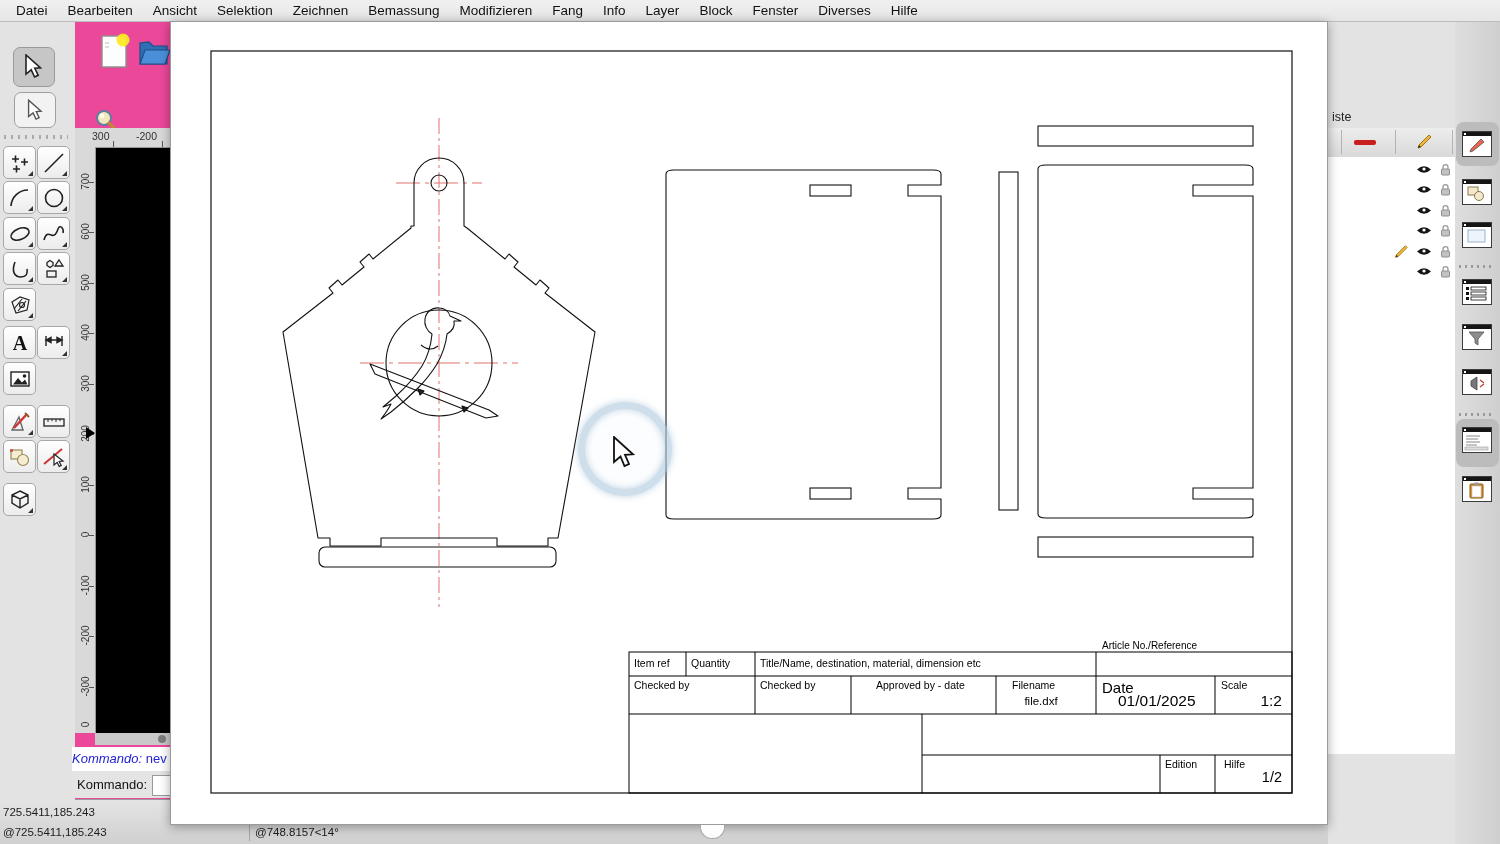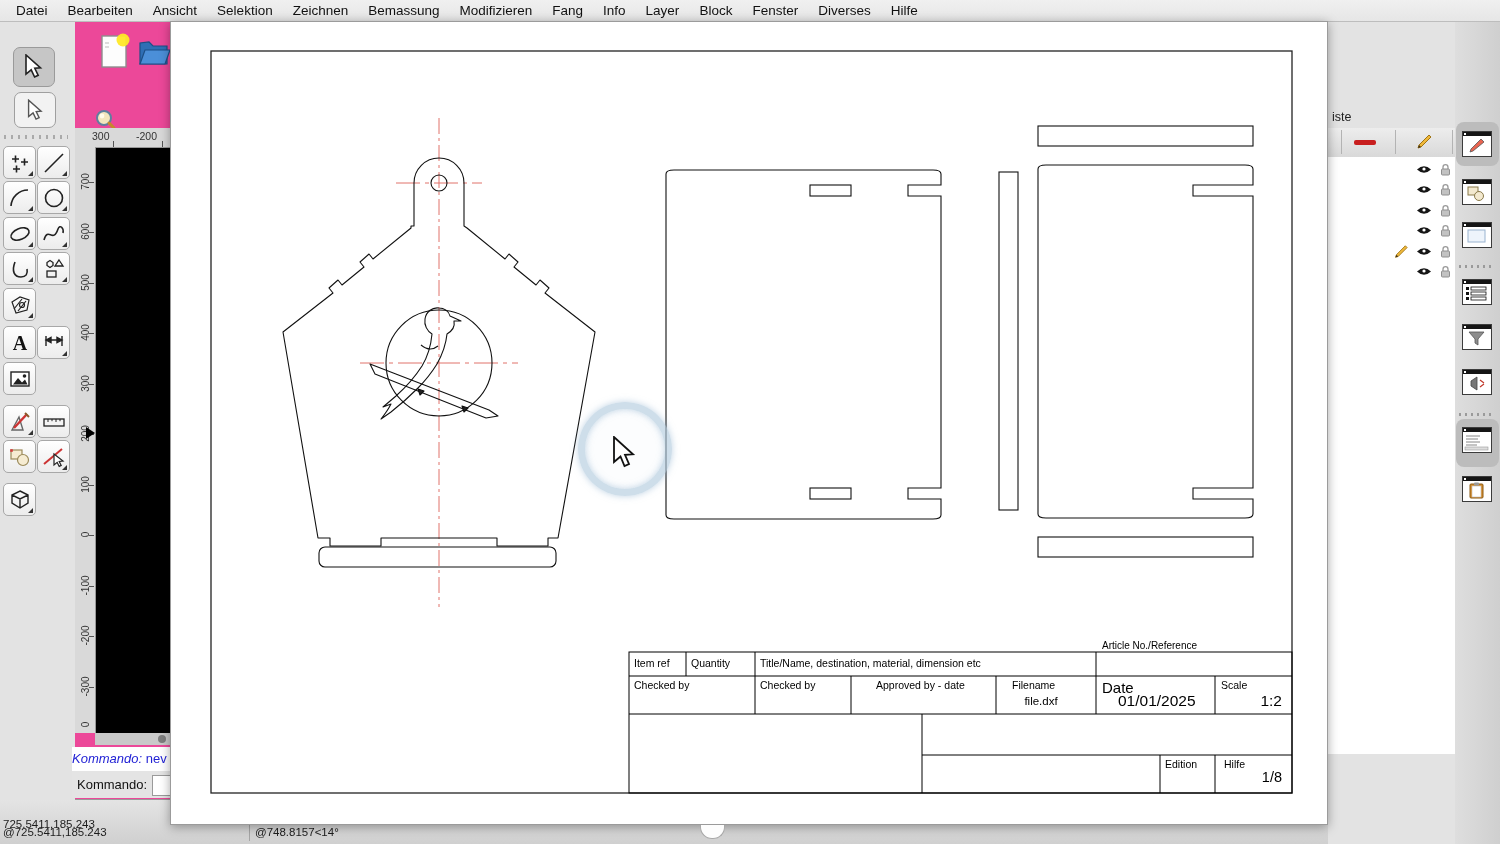--- a/index.html
+++ b/index.html
@@ -296,21 +296,21 @@
   <div class="cmdhist" style="color:#2323d5">
     <span class="lbl">Kommando:</span>
     <span>nev</span>
   </div>
   <div class="cmdrow">
     <span style="margin-left:5px">Kommando:</span>
   </div>
   <div class="cmdfield"></div>
 
   <div class="statusbar">
-    <span class="t" style="left:3px;top:18px">725.5411,185.243</span>
+    <span class="t" style="left:3px;top:6px">725.5411,185.243</span>
     <span class="t" style="left:3px;top:26px">@725.5411,185.243</span>
     <span class="ssep"></span>
     <span class="t" style="left:255px;top:26px">@748.8157&lt;14°</span>
   </div>
 
   <div class="layerpanel">
     <div class="lp-title">iste</div>
     <div class="lp-toolbar">
       <span class="lp-sep" style="left:13px"></span>
       <span class="lp-sep" style="left:67px"></span>
@@ -532,21 +532,21 @@
   <div class="tbtext" style="left:760px;top:679px;font-size:10.5px">Checked by</div>
   <div class="tbtext" style="left:876px;top:679px;font-size:10.5px">Approved by - date</div>
   <div class="tbtext" style="left:1012px;top:679px;font-size:10.5px">Filename</div>
   <div class="tbtext" style="left:996px;top:695px;width:90px;text-align:center;font-size:11.5px">file.dxf</div>
   <div class="tbtext" style="left:1102px;top:679px;font-size:15px">Date</div>
   <div class="tbtext" style="left:1118px;top:692px;font-size:15.5px">01/01/2025</div>
   <div class="tbtext" style="left:1221px;top:679px;font-size:10.5px">Scale</div>
   <div class="tbtext" style="left:1212px;top:692px;width:70px;text-align:right;font-size:15.5px">1:2</div>
   <div class="tbtext" style="left:1165px;top:758px;font-size:10.5px">Edition</div>
   <div class="tbtext" style="left:1224px;top:758px;font-size:10.5px">Hilfe</div>
-  <div class="tbtext" style="left:1212px;top:769px;width:70px;text-align:right;font-size:14.5px">1/8</div>
+  <div class="tbtext" style="left:1212px;top:769px;width:70px;text-align:right;font-size:14.5px">1/2</div>
 
   <div class="maglens"></div>
   <svg class="cursor" width="26" height="34" viewBox="0 0 26 34">
     <path d="M2,1 L2,26 L8.5,20.5 L12.5,30 L17,28 L13,18.8 L21,18.3 Z" fill="#fff" stroke="#111" stroke-width="1.8"></path>
   </svg>
 
   <div class="handle"></div>
 
 </div>
 

